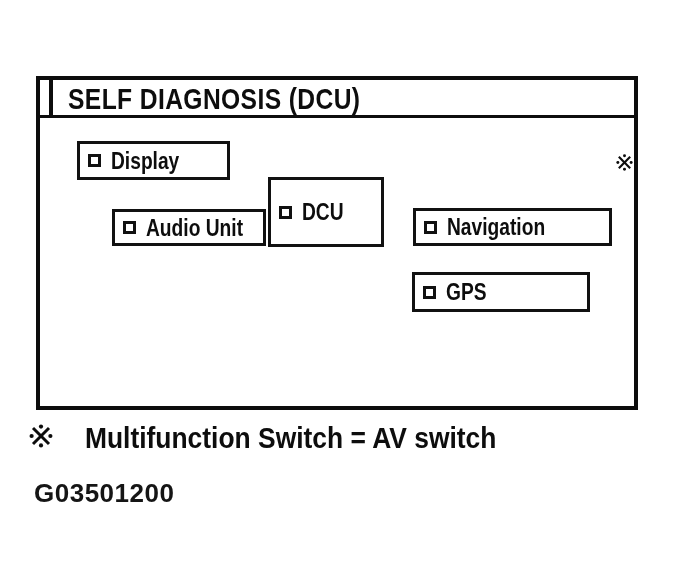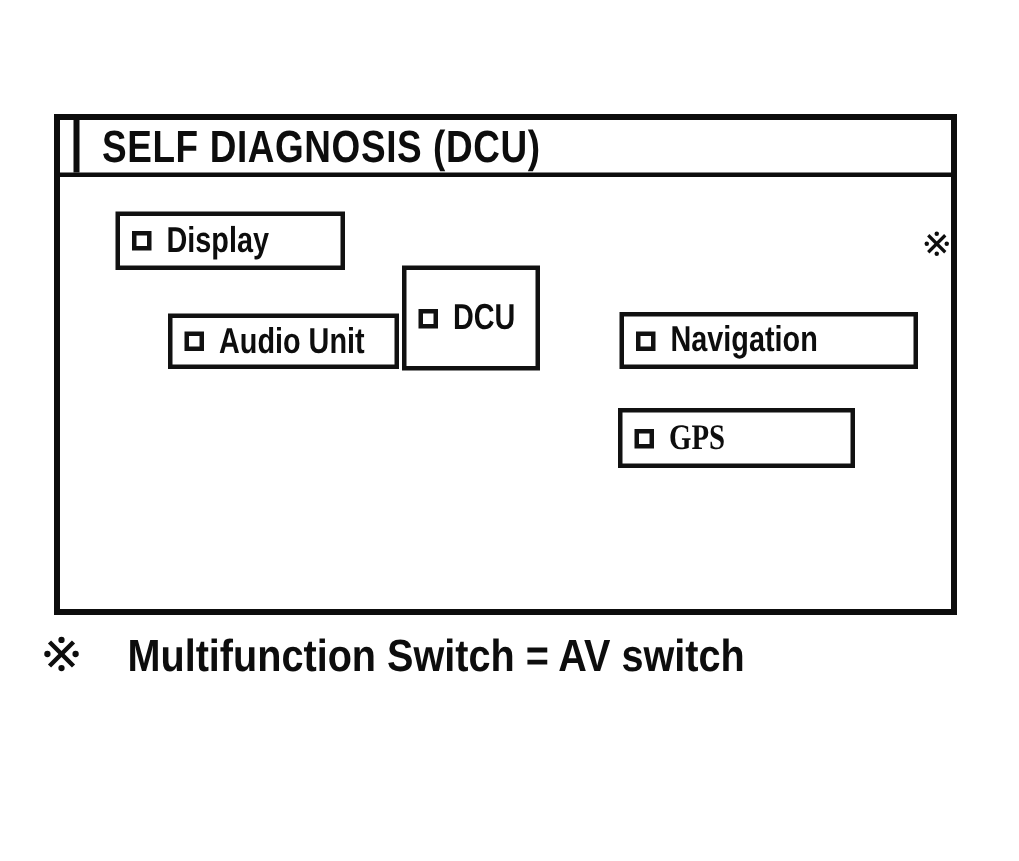--- a/index.html
+++ b/index.html
@@ -44,24 +44,24 @@
     border: 3px solid #111111; background: #ffffff;
   }
   .label {
     font-weight: bold; font-size: 24px; white-space: nowrap; line-height: 1;
     transform: scaleX(0.80); transform-origin: left center;
   }
   .label--xcond { transform: scaleX(0.57); }
 
   .node--display  { left: 77px;  top: 141px; width: 153px; height: 39px; }
   .node--audio    { left: 76px;  top: 209px; width: 154px; height: 37px; margin-left: 36px; }
-  .node--dcu      { left: 268px; top: 177px; width: 92px; height: 70px; }
+  .node--dcu      { left: 268px; top: 177px; width: 116px; height: 70px; }
   .node--mfs      { left: 414px; top: 142px; width: 199px; height: 38px; }
   .node--nav      { left: 413px; top: 208px; width: 199px; height: 38px; }
-  .node--gps      { left: 412px; top: 272px; width: 158px; height: 40px; font-family: Liberation Serif, serif; }
+  .node--gps      { left: 412px; top: 272px; width: 178px; height: 40px; }
 
   
   .refmark { position: absolute; display: block; }
   .refmark--box { left: 616px; top: 154px; width: 17px; height: 17px; }
   .refmark--foot { left: 29px; top: 424px; width: 24px; height: 24px; }
   .refmark svg { width: 100%; height: 100%; display: block; }
   .refmark line { stroke: #0d0d0d; }
   .refmark circle { fill: #0d0d0d; }
 
   
@@ -137,14 +137,15 @@
       <line x1="4" y1="4" x2="20" y2="20" stroke-width="3"></line>
       <line x1="20" y1="4" x2="4" y2="20" stroke-width="3"></line>
       <circle cx="12" cy="2.6" r="2.1"></circle>
       <circle cx="12" cy="21.4" r="2.1"></circle>
       <circle cx="2.6" cy="12" r="2.1"></circle>
       <circle cx="21.4" cy="12" r="2.1"></circle>
     </svg>
   </span>
   <div class="footnote-text">Multifunction Switch = AV switch</div>
 
+  <div class="figure-id">G03501200</div>
 
 </div>
 
 </body></html>

